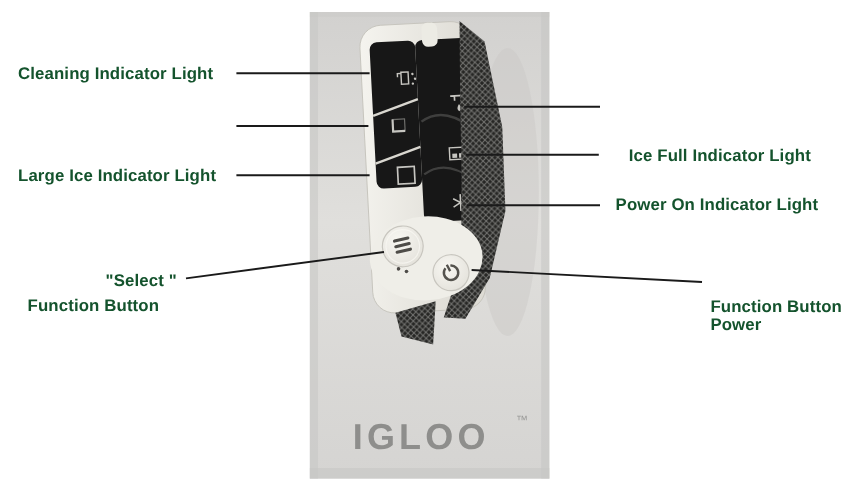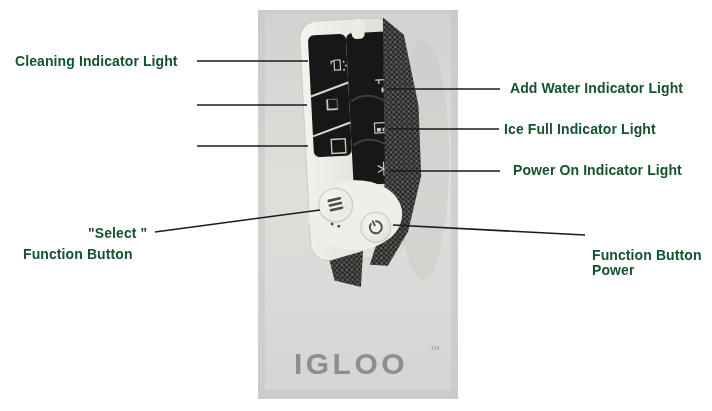--- a/index.html
+++ b/index.html
@@ -13,23 +13,23 @@
   }
   #leader-overlay{position:absolute;left:0;top:0;width:712px;height:411px;}
   #photo-svg{position:absolute;left:258px;top:10px;}
 </style>
 </head>
 <body>
 
 <div id="stage">
 
   <div class="label" style="left:15px;top:51px;">Cleaning Indicator Light</div>
+  <div class="label" style="left:15px;top:136px;">Large Ice Indicator Light</div>
 
-  <div class="label" style="left:510px;top:78px;">Add Water Indicator Light</div>
-  <div class="label" style="left:504px;top:119px;">Ice Full Indicator Light</div>
+  <div class="label" style="left:524px;top:119px;">Ice Full Indicator Light</div>
   <div class="label" style="left:513px;top:160px;">Power On Indicator Light</div>
 
   <div class="label" style="left:88px;top:223px;">"Select "</div>
   <div class="label" style="left:23px;top:244px;">Function Button</div>
 
   <div class="label" style="left:592px;top:224px;margin-top:36px;">Power</div>
   <div class="label" style="left:592px;top:245px;">Function Button</div>
 
   <svg id="photo-svg" width="200" height="389" viewBox="0 0 200 389">
     <defs>

